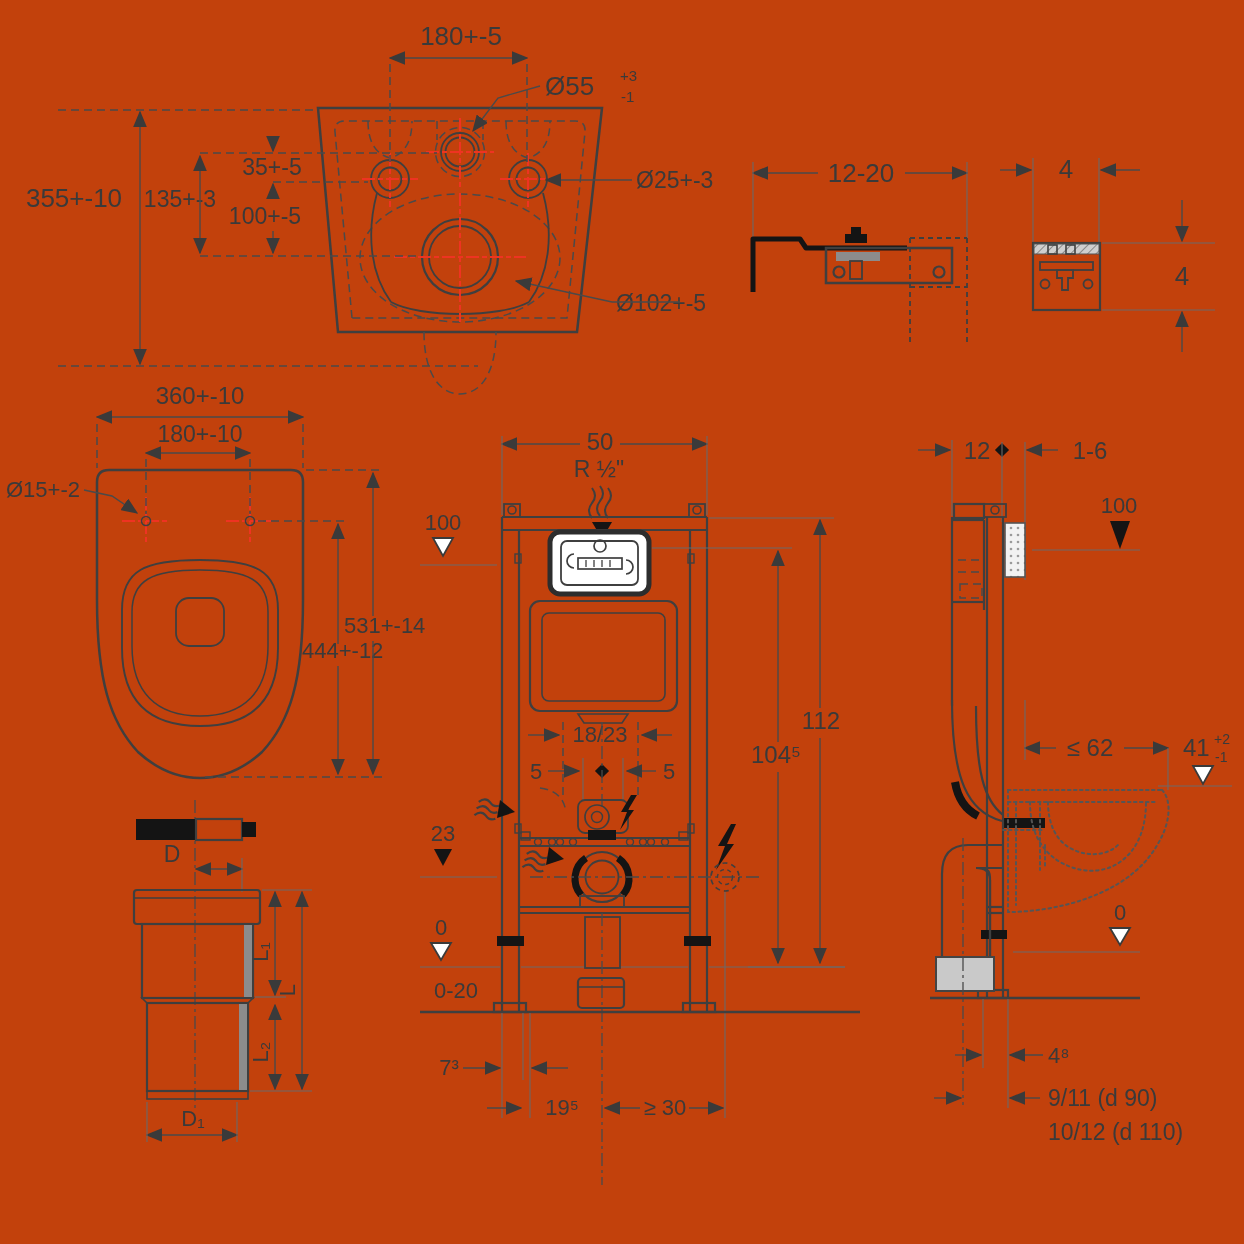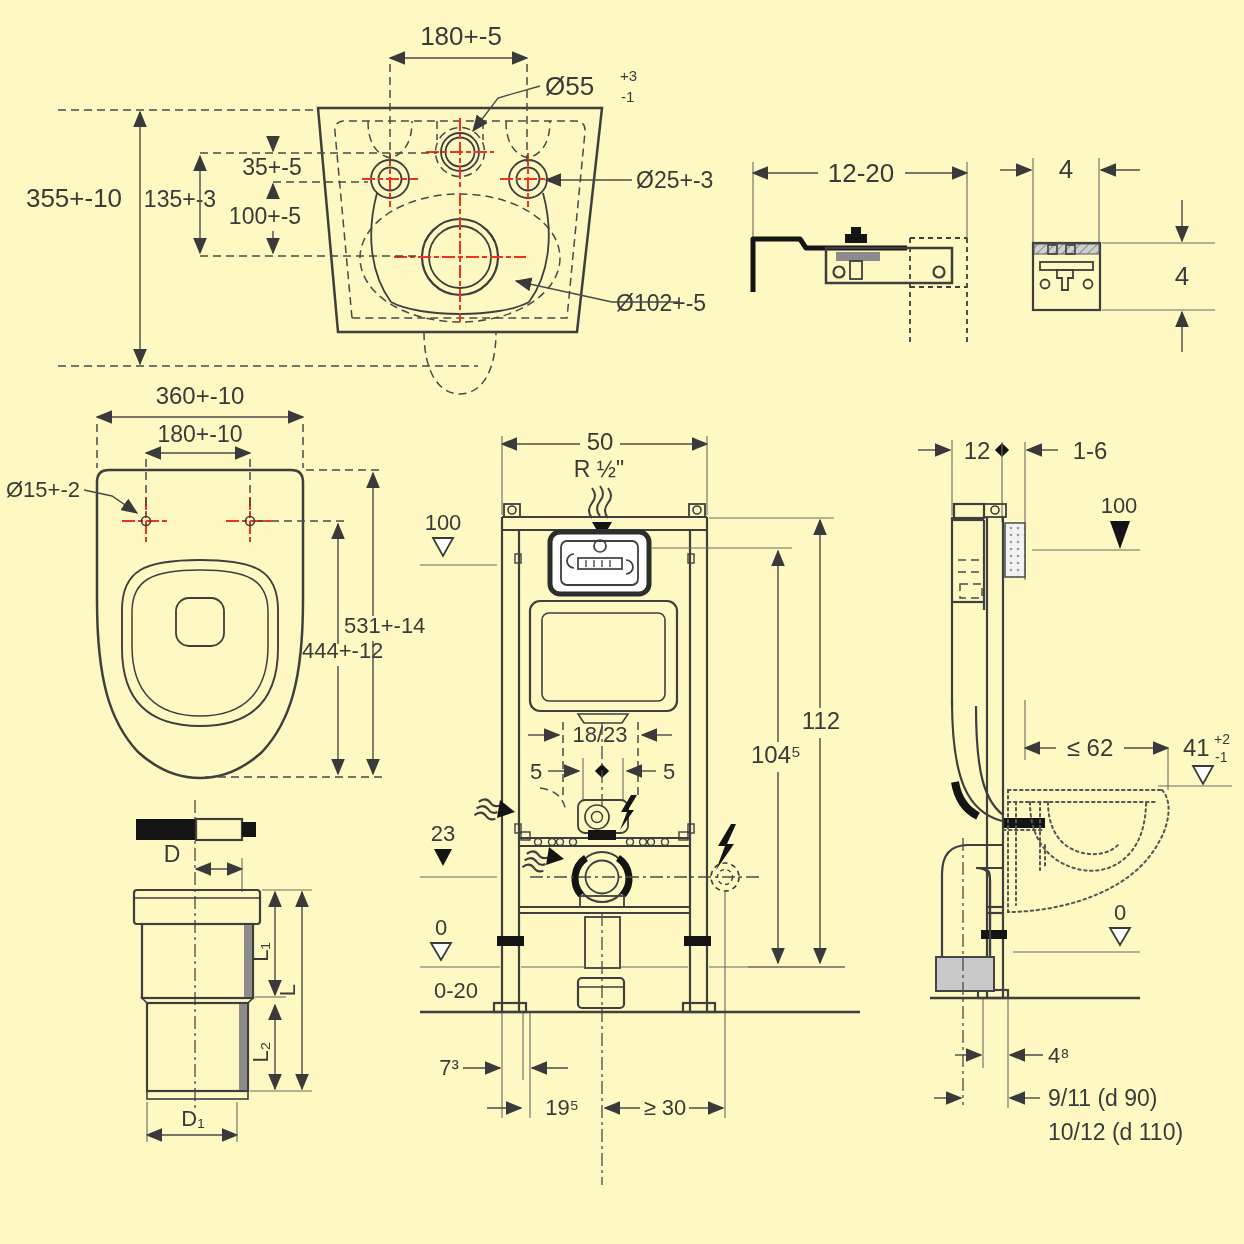--- a/index.html
+++ b/index.html
@@ -1,16 +1,16 @@
 <!DOCTYPE html>
 <html><head>
 <meta charset="utf-8">
 <style>
   html,body{margin:0;padding:0;background:#fff;}
-  .stage{position:relative;width:1244px;height:1244px;background:#fef9c3;
+  .stage{position:relative;width:1244px;height:1244px;background:#c2410c;
          font-family:"Liberation Sans", sans-serif;}
   svg{position:absolute;left:0;top:0;}
   text{fill:#3a3a3a;font-family:"Liberation Sans", sans-serif;}
   .t26{font-size:26px;} .t24{font-size:24px;} .t23{font-size:23px;}
   .t22{font-size:22px;} .t15{font-size:15px;} .t14{font-size:14px;}
   .tb{font-weight:bold;fill:#474747;}
   .tv{fill:#5a5a5a;}
   .mid{text-anchor:middle;}
   .ln{stroke:#3f3f3f;fill:none;}
   .dim{stroke:#4a4a4a;stroke-width:1.4;fill:none;}

